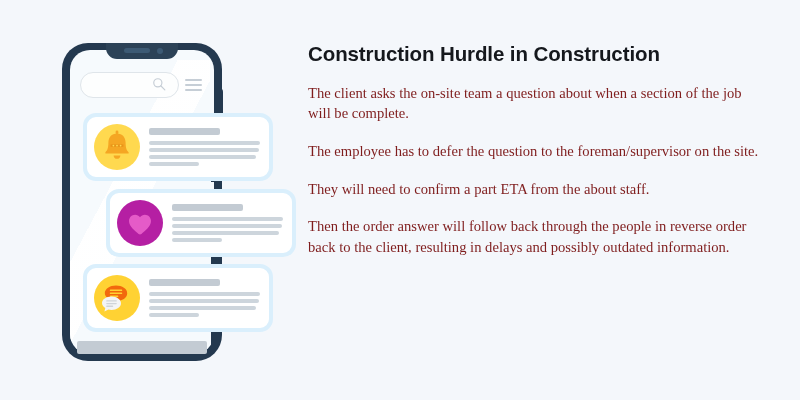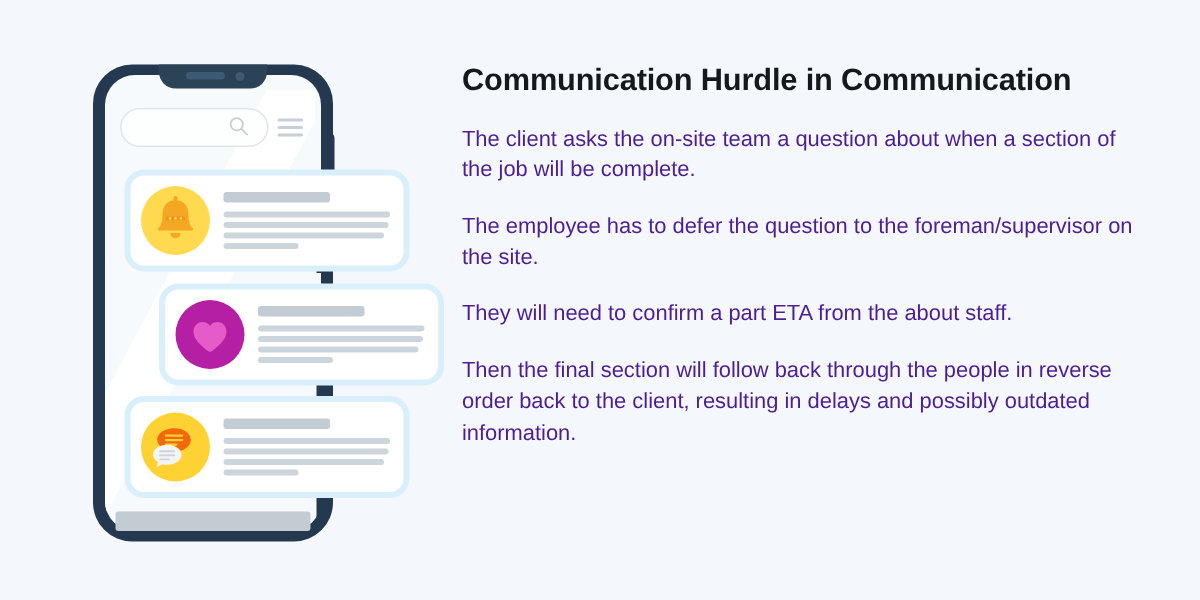--- a/index.html
+++ b/index.html
@@ -82,22 +82,23 @@
   .ln.w99{width:99%;}
   .ln.w45{width:45%;margin-bottom:0;}
 
   
   .content{position:absolute;left:308px;top:42px;width:452px;}
   .headline{
     font-size:20.5px;font-weight:700;color:#15181d;
     letter-spacing:-0.1px;margin:0 0 16px 0;line-height:1.2;
   }
   .para{
-    font-size:14.6px;color:#4c1d95;line-height:1.42;
+    font-size:14.6px;color:#7f1d1d;line-height:1.42;
     margin:0 0 17px 0;
+    font-family:Liberation Serif, serif;
   }
   .para:last-child{margin-bottom:0;}
 </style>
 </head>
 <body>
 
 <div class="canvas">
 
   <div class="illustration">
 
@@ -182,20 +183,20 @@
         <div class="ln w99"></div>
         <div class="ln w96"></div>
         <div class="ln w45"></div>
       </div>
     </div>
 
     <div class="bottom-bar"></div>
   </div>
 
   <div class="content">
-    <h1 class="headline">Communication Hurdle in Communication</h1>
+    <h1 class="headline">Construction Hurdle in Construction</h1>
     <p class="para">The client asks the on-site team a question about when a section of the job will be complete.</p>
     <p class="para">The employee has to defer the question to the foreman/supervisor on the site.</p>
     <p class="para">They will need to confirm a part ETA from the about staff.</p>
-    <p class="para">Then the final section will follow back through the people in reverse order back to the client, resulting in delays and possibly outdated information.</p>
+    <p class="para">Then the order answer will follow back through the people in reverse order back to the client, resulting in delays and possibly outdated information.</p>
   </div>
 
 </div>
 
 </body></html>

